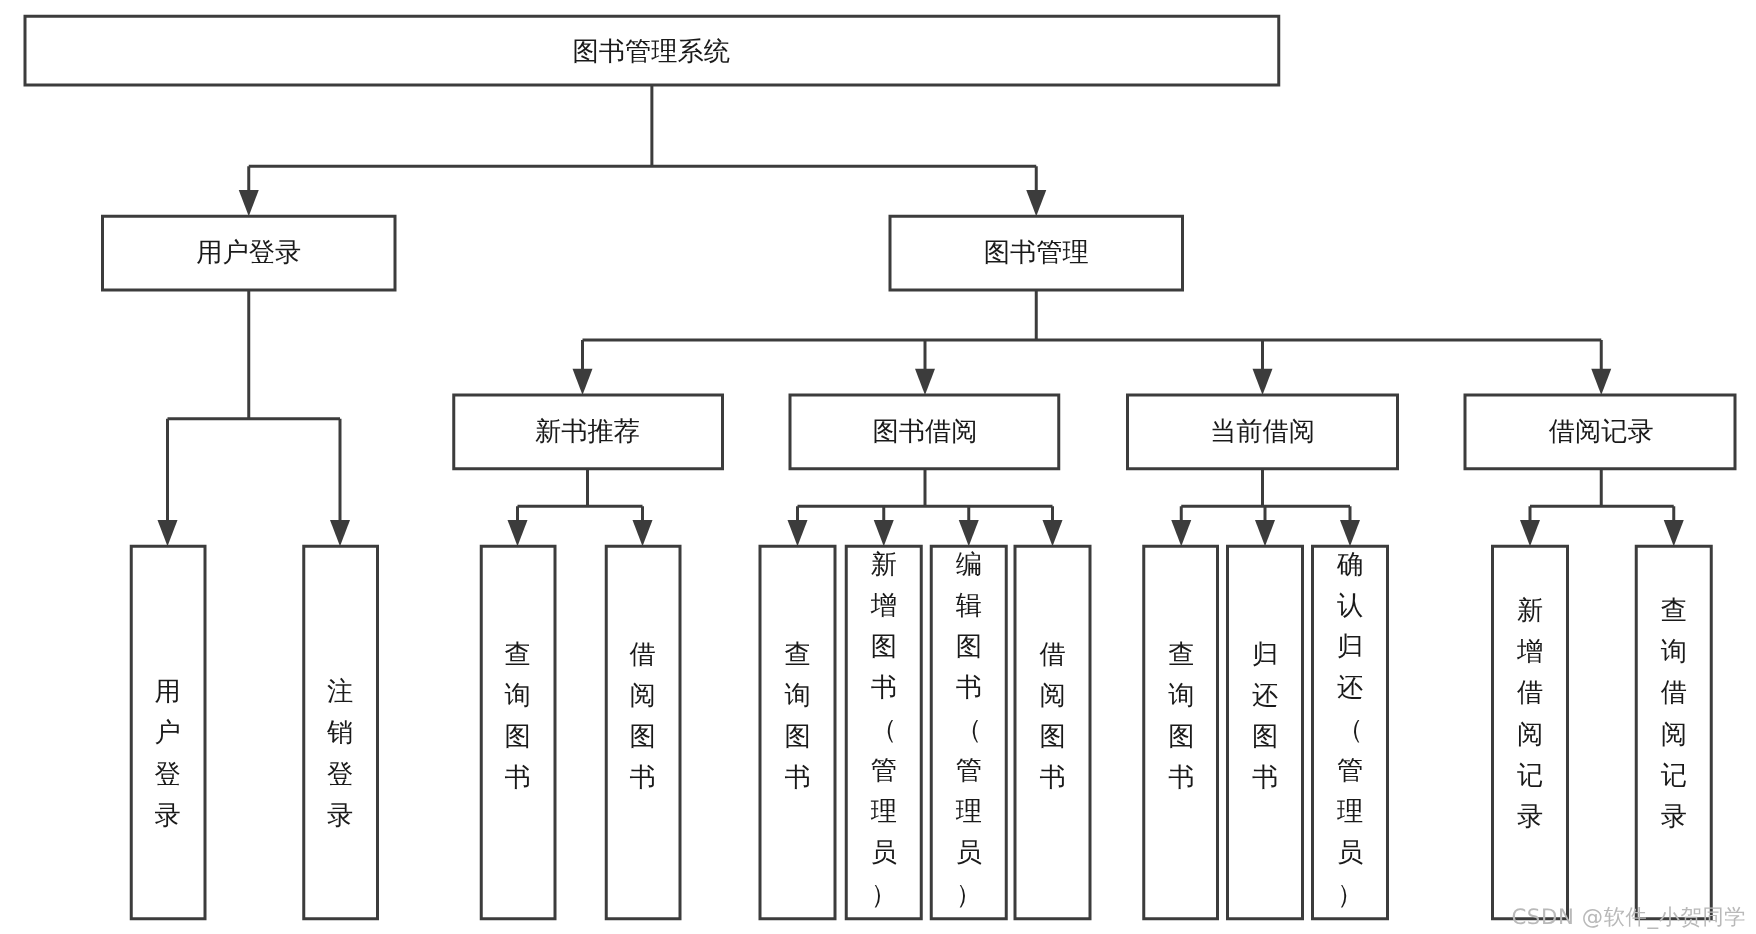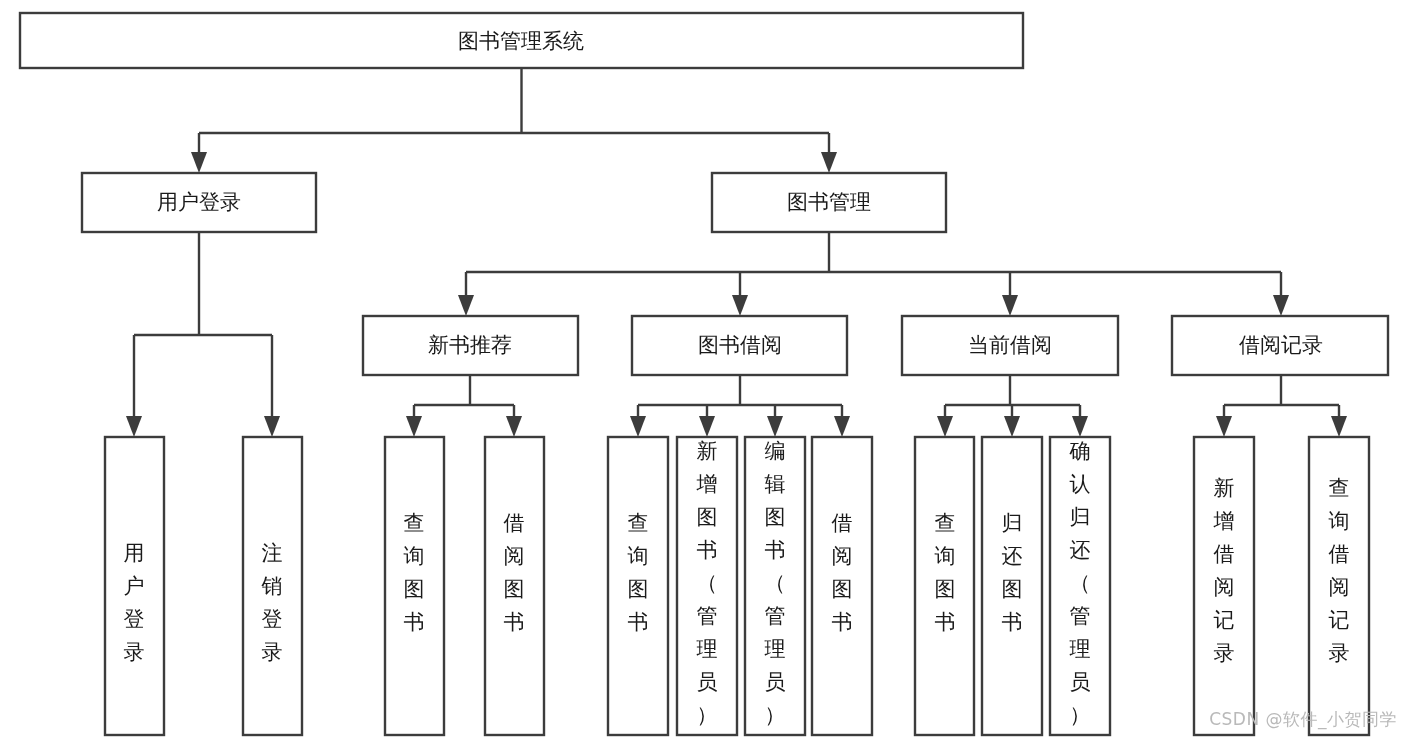--- a/index.html
+++ b/index.html
@@ -16,21 +16,21 @@
     font-family:"DejaVu Sans","Liberation Sans",sans-serif;
     fill:#1a1a1a;font-size:21px;
     text-anchor:middle;dominant-baseline:middle;
   }
   .node-label-v{
     font-family:"DejaVu Sans","Liberation Sans",sans-serif;
     fill:#1a1a1a;font-size:21px;
     text-anchor:middle;
   }
   .watermark{
-    position:absolute;right:8px;bottom:16px;
+    position:absolute;right:8px;bottom:2px;
     font-family:"DejaVu Sans","Liberation Sans",sans-serif;
     font-size:17px;color:#b9b9b9;white-space:nowrap;letter-spacing:.5px;
   }
 </style>
 </head>
 <body>
 
 <svg id="diagram" viewBox="0 0 1405 747" xmlns="http://www.w3.org/2000/svg">
 
   <defs>

